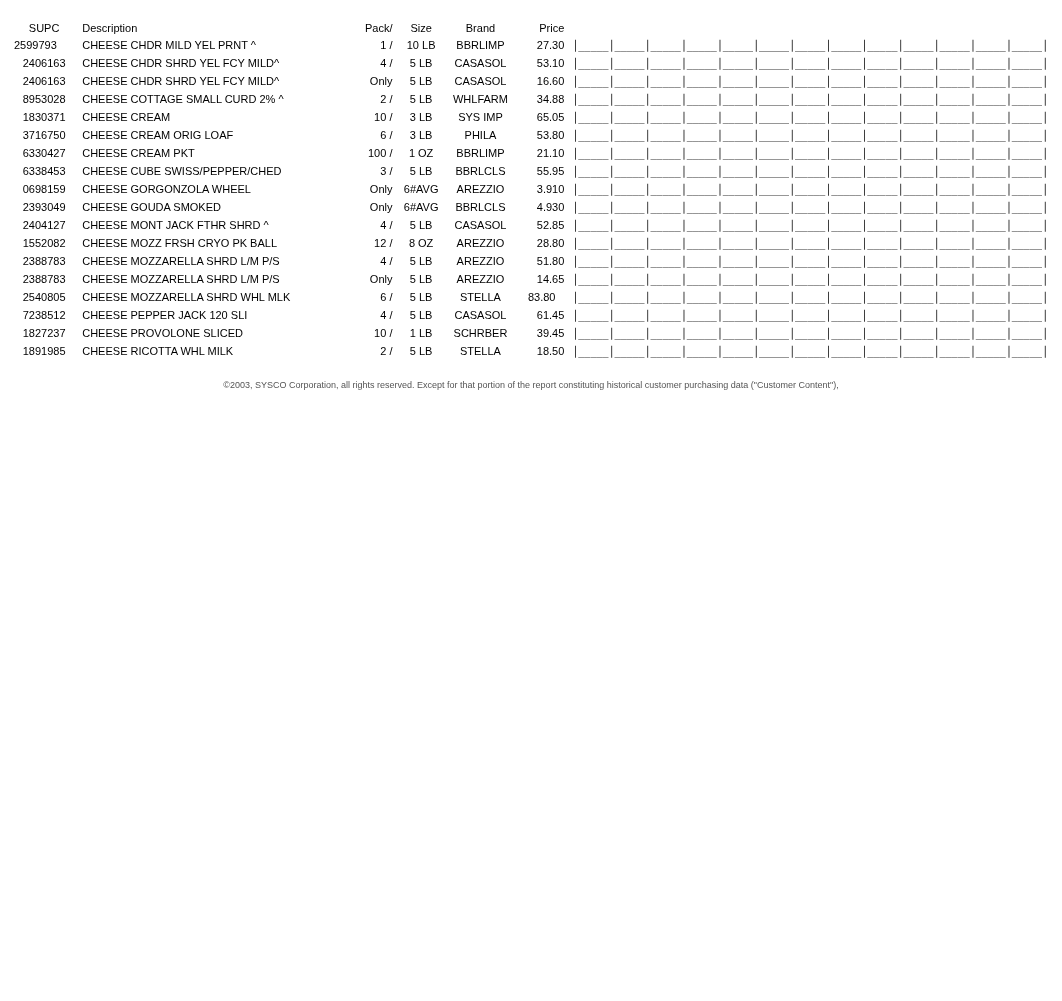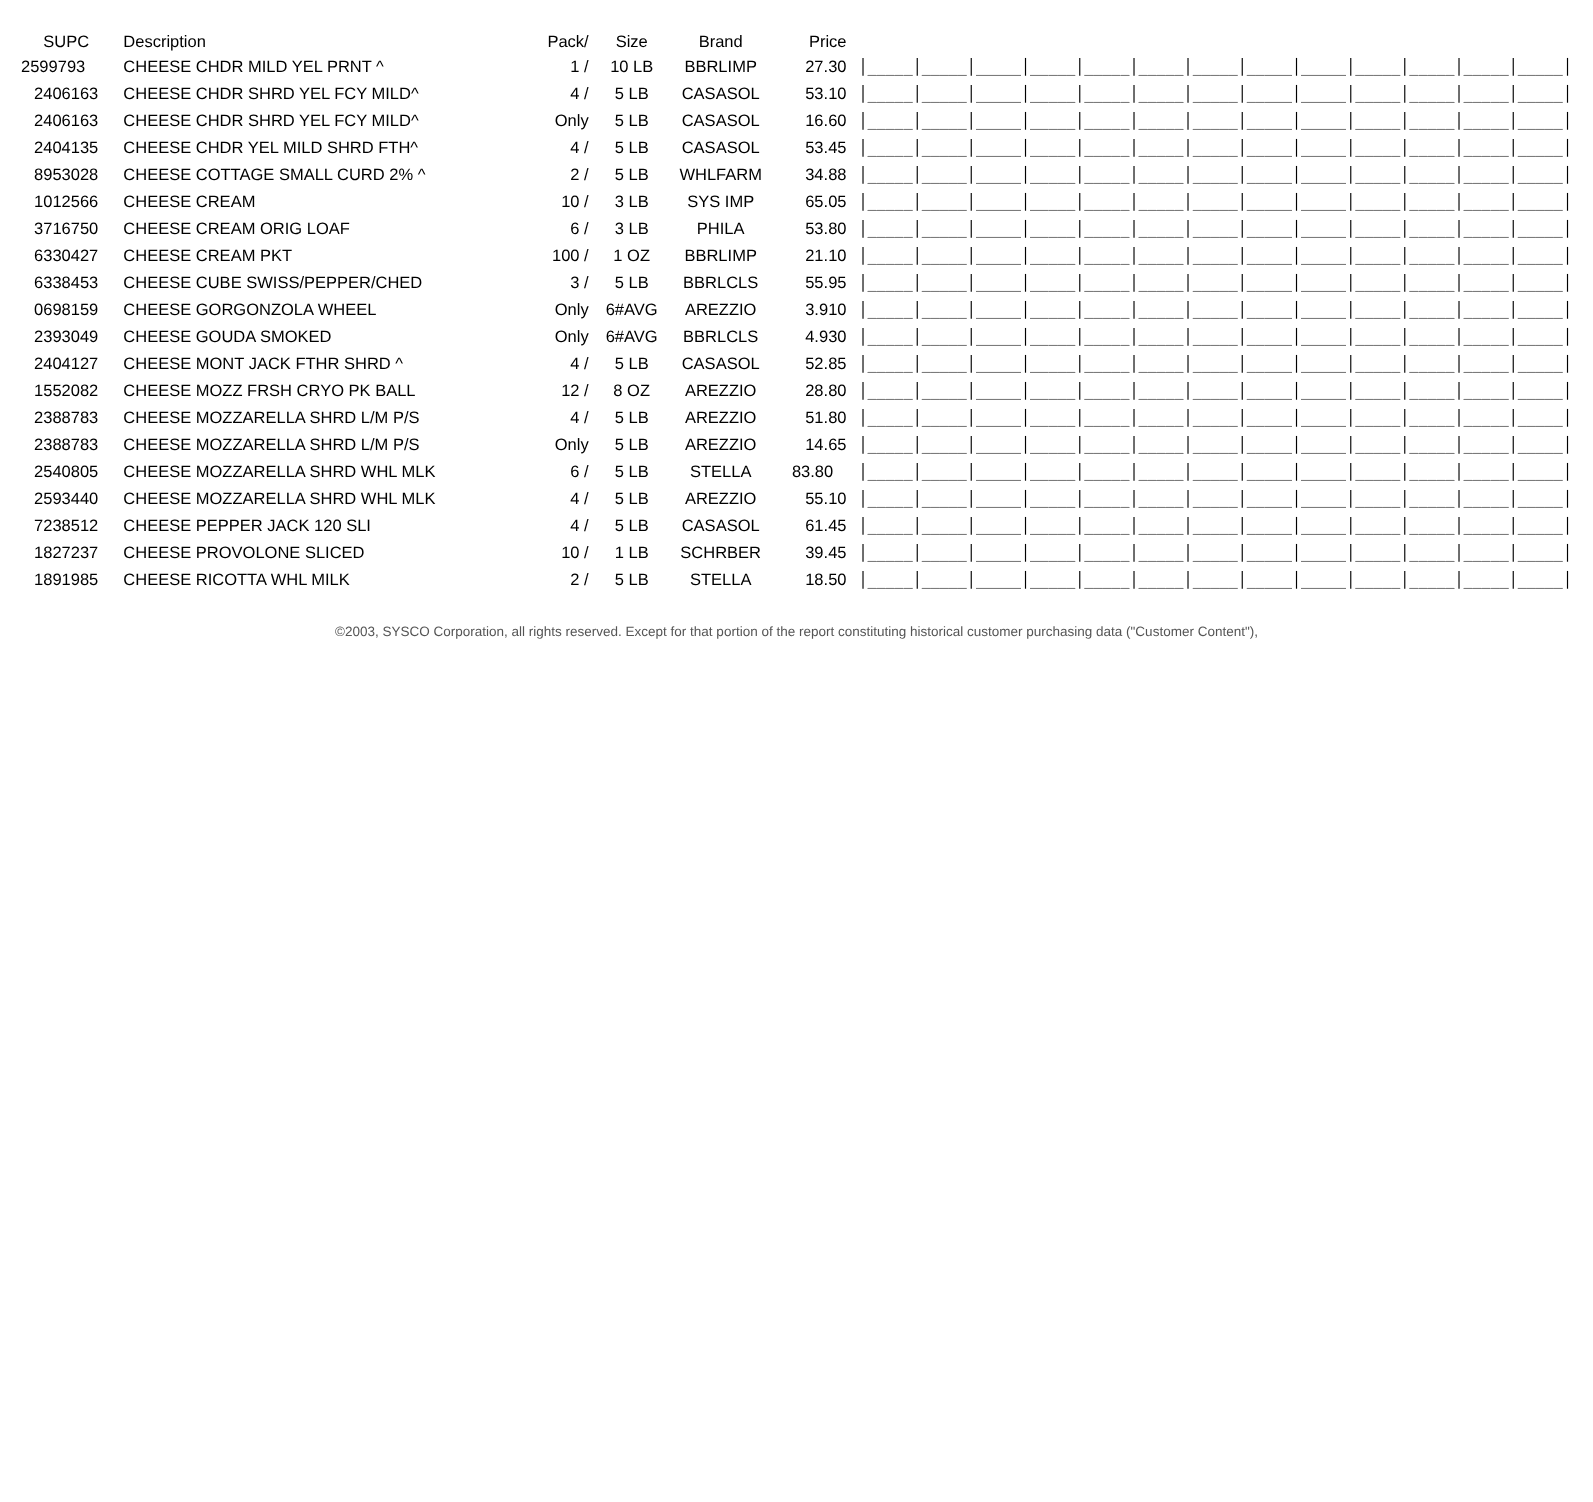--- a/index.html
+++ b/index.html
@@ -91,39 +91,30 @@
         <tr>
       <td class="col-supc" style="text-align:center;">2406163</td>
       <td class="col-desc">CHEESE CHDR SHRD YEL FCY MILD^</td>
       <td class="col-pack" style="text-align:right;">Only</td>
       <td class="col-size" style="text-align:center;">5 LB</td>
       <td class="col-brand" style="text-align:center;">CASASOL</td>
       <td class="col-price" style="text-align:right;">16.60</td>
       <td class="col-bars"><span class="tick-bar">│_____│_____│_____│_____│_____│_____│_____│_____│_____│_____│_____│_____│_____│</span></td>
     </tr>
         <tr>
-      <td class="col-supc" style="text-align:center;">2404135</td>
-      <td class="col-desc">CHEESE CHDR YEL MILD SHRD FTH^</td>
-      <td class="col-pack" style="text-align:right;">4 /</td>
-      <td class="col-size" style="text-align:center;">5 LB</td>
-      <td class="col-brand" style="text-align:center;">CASASOL</td>
-      <td class="col-price" style="text-align:right;">53.45</td>
-      <td class="col-bars"><span class="tick-bar">│_____│_____│_____│_____│_____│_____│_____│_____│_____│_____│_____│_____│_____│</span></td>
-    </tr>
-        <tr>
       <td class="col-supc" style="text-align:center;">8953028</td>
       <td class="col-desc">CHEESE COTTAGE SMALL CURD 2% ^</td>
       <td class="col-pack" style="text-align:right;">2 /</td>
       <td class="col-size" style="text-align:center;">5 LB</td>
       <td class="col-brand" style="text-align:center;">WHLFARM</td>
       <td class="col-price" style="text-align:right;">34.88</td>
       <td class="col-bars"><span class="tick-bar">│_____│_____│_____│_____│_____│_____│_____│_____│_____│_____│_____│_____│_____│</span></td>
     </tr>
         <tr>
-      <td class="col-supc" style="text-align:center;">1012566</td>
+      <td class="col-supc" style="text-align:center;">1830371</td>
       <td class="col-desc">CHEESE CREAM</td>
       <td class="col-pack" style="text-align:right;">10 /</td>
       <td class="col-size" style="text-align:center;">3 LB</td>
       <td class="col-brand" style="text-align:center;">SYS IMP</td>
       <td class="col-price" style="text-align:right;">65.05</td>
       <td class="col-bars"><span class="tick-bar">│_____│_____│_____│_____│_____│_____│_____│_____│_____│_____│_____│_____│_____│</span></td>
     </tr>
         <tr>
       <td class="col-supc" style="text-align:center;">3716750</td>
       <td class="col-desc">CHEESE CREAM ORIG LOAF</td>
@@ -208,29 +199,20 @@
         <tr>
       <td class="col-supc" style="text-align:center;">2540805</td>
       <td class="col-desc">CHEESE MOZZARELLA SHRD WHL MLK</td>
       <td class="col-pack" style="text-align:right;">6 /</td>
       <td class="col-size" style="text-align:center;">5 LB</td>
       <td class="col-brand" style="text-align:center;">STELLA</td>
       <td class="col-price" style="text-align:center;margin-top:16px;">83.80</td>
       <td class="col-bars"><span class="tick-bar">│_____│_____│_____│_____│_____│_____│_____│_____│_____│_____│_____│_____│_____│</span></td>
     </tr>
         <tr>
-      <td class="col-supc" style="text-align:center;">2593440</td>
-      <td class="col-desc">CHEESE MOZZARELLA SHRD WHL MLK</td>
-      <td class="col-pack" style="text-align:right;">4 /</td>
-      <td class="col-size" style="text-align:center;">5 LB</td>
-      <td class="col-brand" style="text-align:center;">AREZZIO</td>
-      <td class="col-price" style="text-align:right;">55.10</td>
-      <td class="col-bars"><span class="tick-bar">│_____│_____│_____│_____│_____│_____│_____│_____│_____│_____│_____│_____│_____│</span></td>
-    </tr>
-        <tr>
       <td class="col-supc" style="text-align:center;">7238512</td>
       <td class="col-desc">CHEESE PEPPER JACK 120 SLI</td>
       <td class="col-pack" style="text-align:right;">4 /</td>
       <td class="col-size" style="text-align:center;">5 LB</td>
       <td class="col-brand" style="text-align:center;">CASASOL</td>
       <td class="col-price" style="text-align:right;">61.45</td>
       <td class="col-bars"><span class="tick-bar">│_____│_____│_____│_____│_____│_____│_____│_____│_____│_____│_____│_____│_____│</span></td>
     </tr>
         <tr>
       <td class="col-supc" style="text-align:center;">1827237</td>

